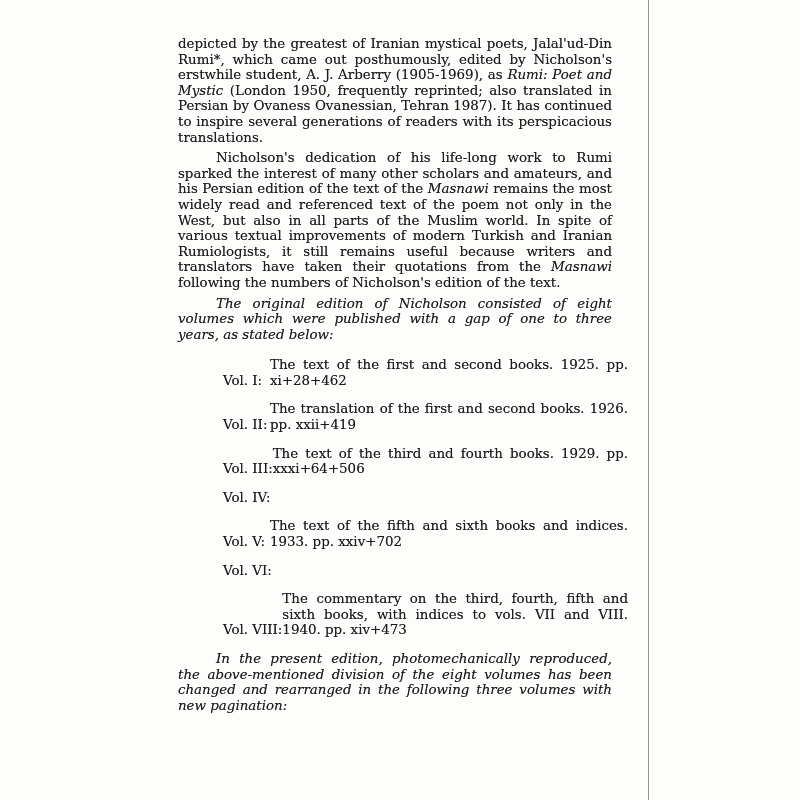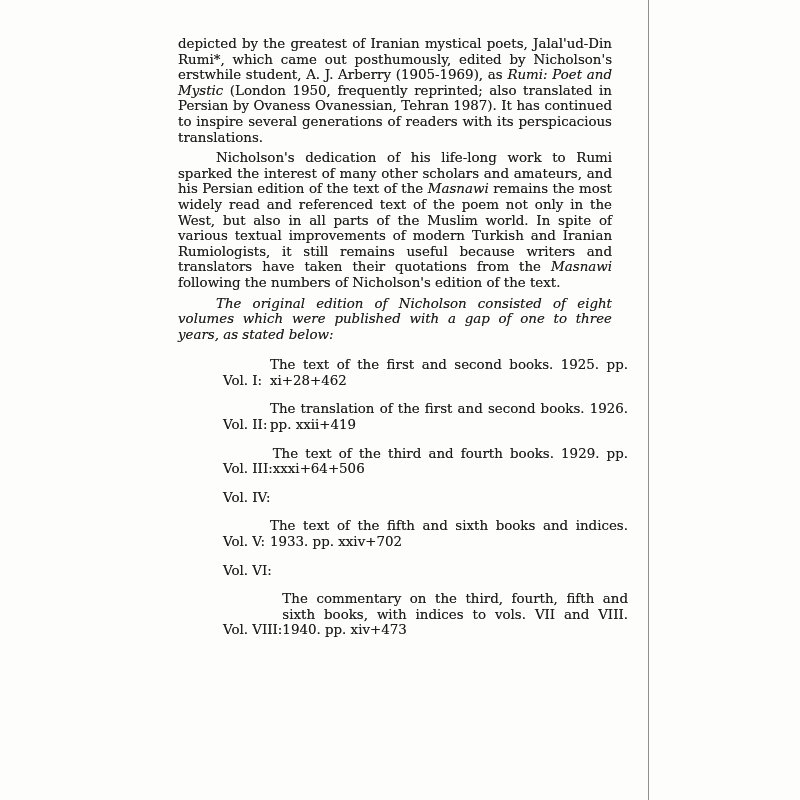--- a/index.html
+++ b/index.html
@@ -102,15 +102,16 @@
       </div>
       <div class="vol-row">
         <span class="vol-label">Vol. VI:</span>
       </div>
       <div class="vol-row">
         <span class="vol-label">Vol. VIII:</span>
         <span class="vol-text">The commentary on the third, fourth, fifth and sixth books, with indices to vols. VII and VIII. 1940. pp. xiv+473</span>
       </div>
     </div>
 
+    <p class="para indent before-list"><span>In the present edition, photomechanically reproduced, the above-mentioned division of the eight volumes has been changed and rearranged in the following three volumes with new pagination:</span></p>
 
   </div>
 </div>
 
 </body></html>

